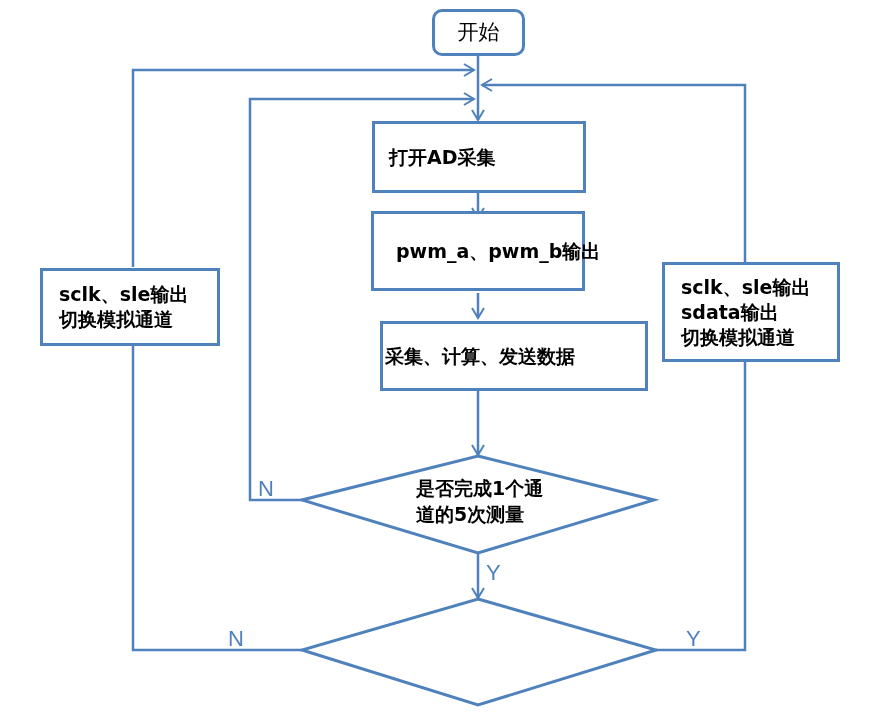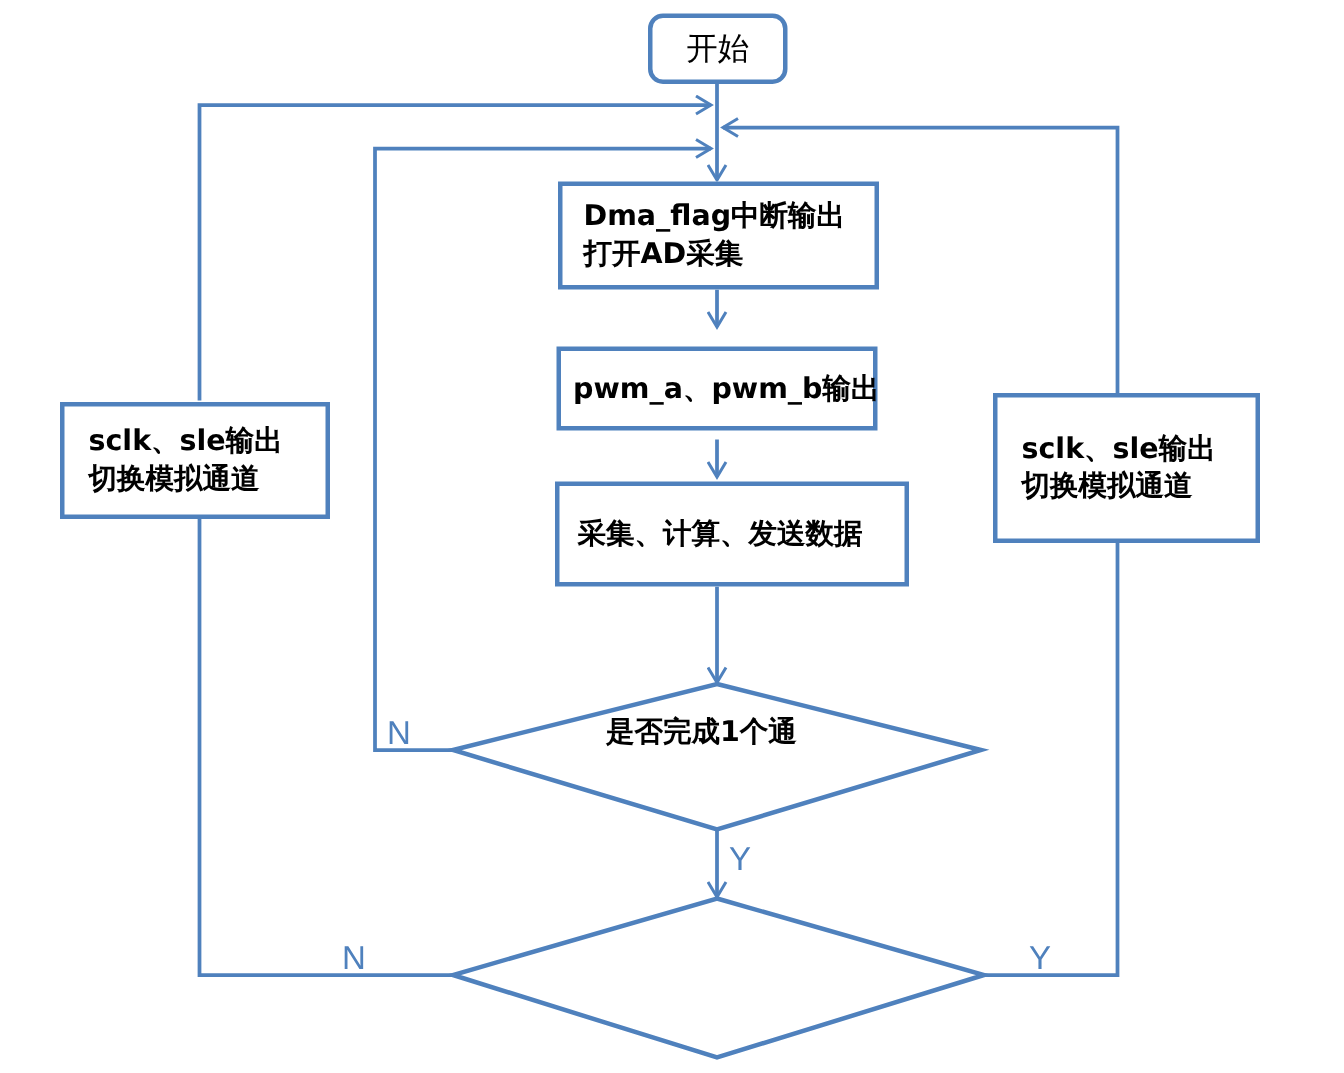--- a/index.html
+++ b/index.html
@@ -3,21 +3,21 @@
 <meta charset="utf-8">
 <style>
   html, body { margin: 0; padding: 0; background: #ffffff; }
   body { width: 896px; height: 715px; position: relative; overflow: hidden;
          font-family: "DejaVu Sans", "Liberation Sans", sans-serif; }
   svg.lines { position: absolute; left: 0; top: 0; }
   .box { position: absolute; box-sizing: border-box; border: 3px solid #4f81bd;
          background: #ffffff; display: flex; align-items: center; }
   .box.rounded { border-radius: 10px; justify-content: center; font-family: Liberation Serif, serif; }
   .box .txt { font-size: 19px; font-weight: bold; line-height: 25px; color: #000; white-space: nowrap; }
-  .dtxt { position: absolute; font-size: 19px; font-weight: bold; line-height: 26px; color: #000; white-space: nowrap; }
+  .dtxt { position: absolute; font-size: 19px; font-weight: bold; line-height: 26px; color: #000; white-space: nowrap; margin-left: 12px; }
   .lbl { position: absolute; font-size: 22px; color: #4f81bd; font-family: "Liberation Sans", sans-serif; }
 </style>
 </head>
 <body>
 
 <svg class="lines" width="896" height="715">
   <defs>
     <marker id="arr" markerWidth="14" markerHeight="14" refX="11" refY="7" orient="auto" markerUnits="userSpaceOnUse">
       <path d="M1,1 L11,7 L1,13" fill="none" stroke="#4f81bd" stroke-width="2"></path>
     </marker>
@@ -47,54 +47,55 @@
     <polygon points="478,599 656,650 478,705 302,650"></polygon>
   </g>
 </svg>
 
 <div class="box rounded" style="left:432px;top:9px;width:93px;height:47px;">
   <span class="txt" style="font-weight:normal;font-size:21px;">开始</span>
 </div>
 
 <div class="box" style="left:372px;top:121px;width:214px;height:72px;padding-left:14px;">
   <div class="txt">
-    <div>Dma_flag中断输出</div>
     <div>打开AD采集</div>
   </div>
 </div>
 
-<div class="box" style="left:371px;top:231px;width:214px;height:56px;padding-left:8px;">
+<div class="box" style="left:371px;top:211px;width:214px;height:80px;padding-left:22px;">
   <div class="txt">
     <div>pwm_a、pwm_b输出</div>
   </div>
 </div>
 
-<div class="box" style="left:370px;top:321px;width:236px;height:70px;padding-left:12px;">
+<div class="box" style="left:380px;top:321px;width:268px;height:70px;padding-left:2px;">
   <div class="txt">
     <div>采集、计算、发送数据</div>
   </div>
 </div>
 
 <div class="dtxt" style="left:404px;top:475px;">
   <div>是否完成1个通</div>
+  <div>道的5次测量</div>
 </div>
 
 <div class="dtxt" style="left:420px;top:625px;">
 </div>
 
 <div class="box" style="left:40px;top:268px;width:180px;height:78px;padding-left:16px;">
   <div class="txt">
     <div>sclk、sle输出</div>
     <div>切换模拟通道</div>
   </div>
 </div>
 
 <div class="box" style="left:662px;top:262px;width:178px;height:100px;padding-left:16px;">
   <div class="txt">
     <div>sclk、sle输出</div>
+    <div>sdata输出</div>
     <div>切换模拟通道</div>
   </div>
 </div>
 
 <span class="lbl" style="left:258px;top:476px;">N</span>
 <span class="lbl" style="left:486px;top:560px;">Y</span>
 <span class="lbl" style="left:228px;top:626px;">N</span>
 <span class="lbl" style="left:686px;top:626px;">Y</span>
 
 </body></html>

